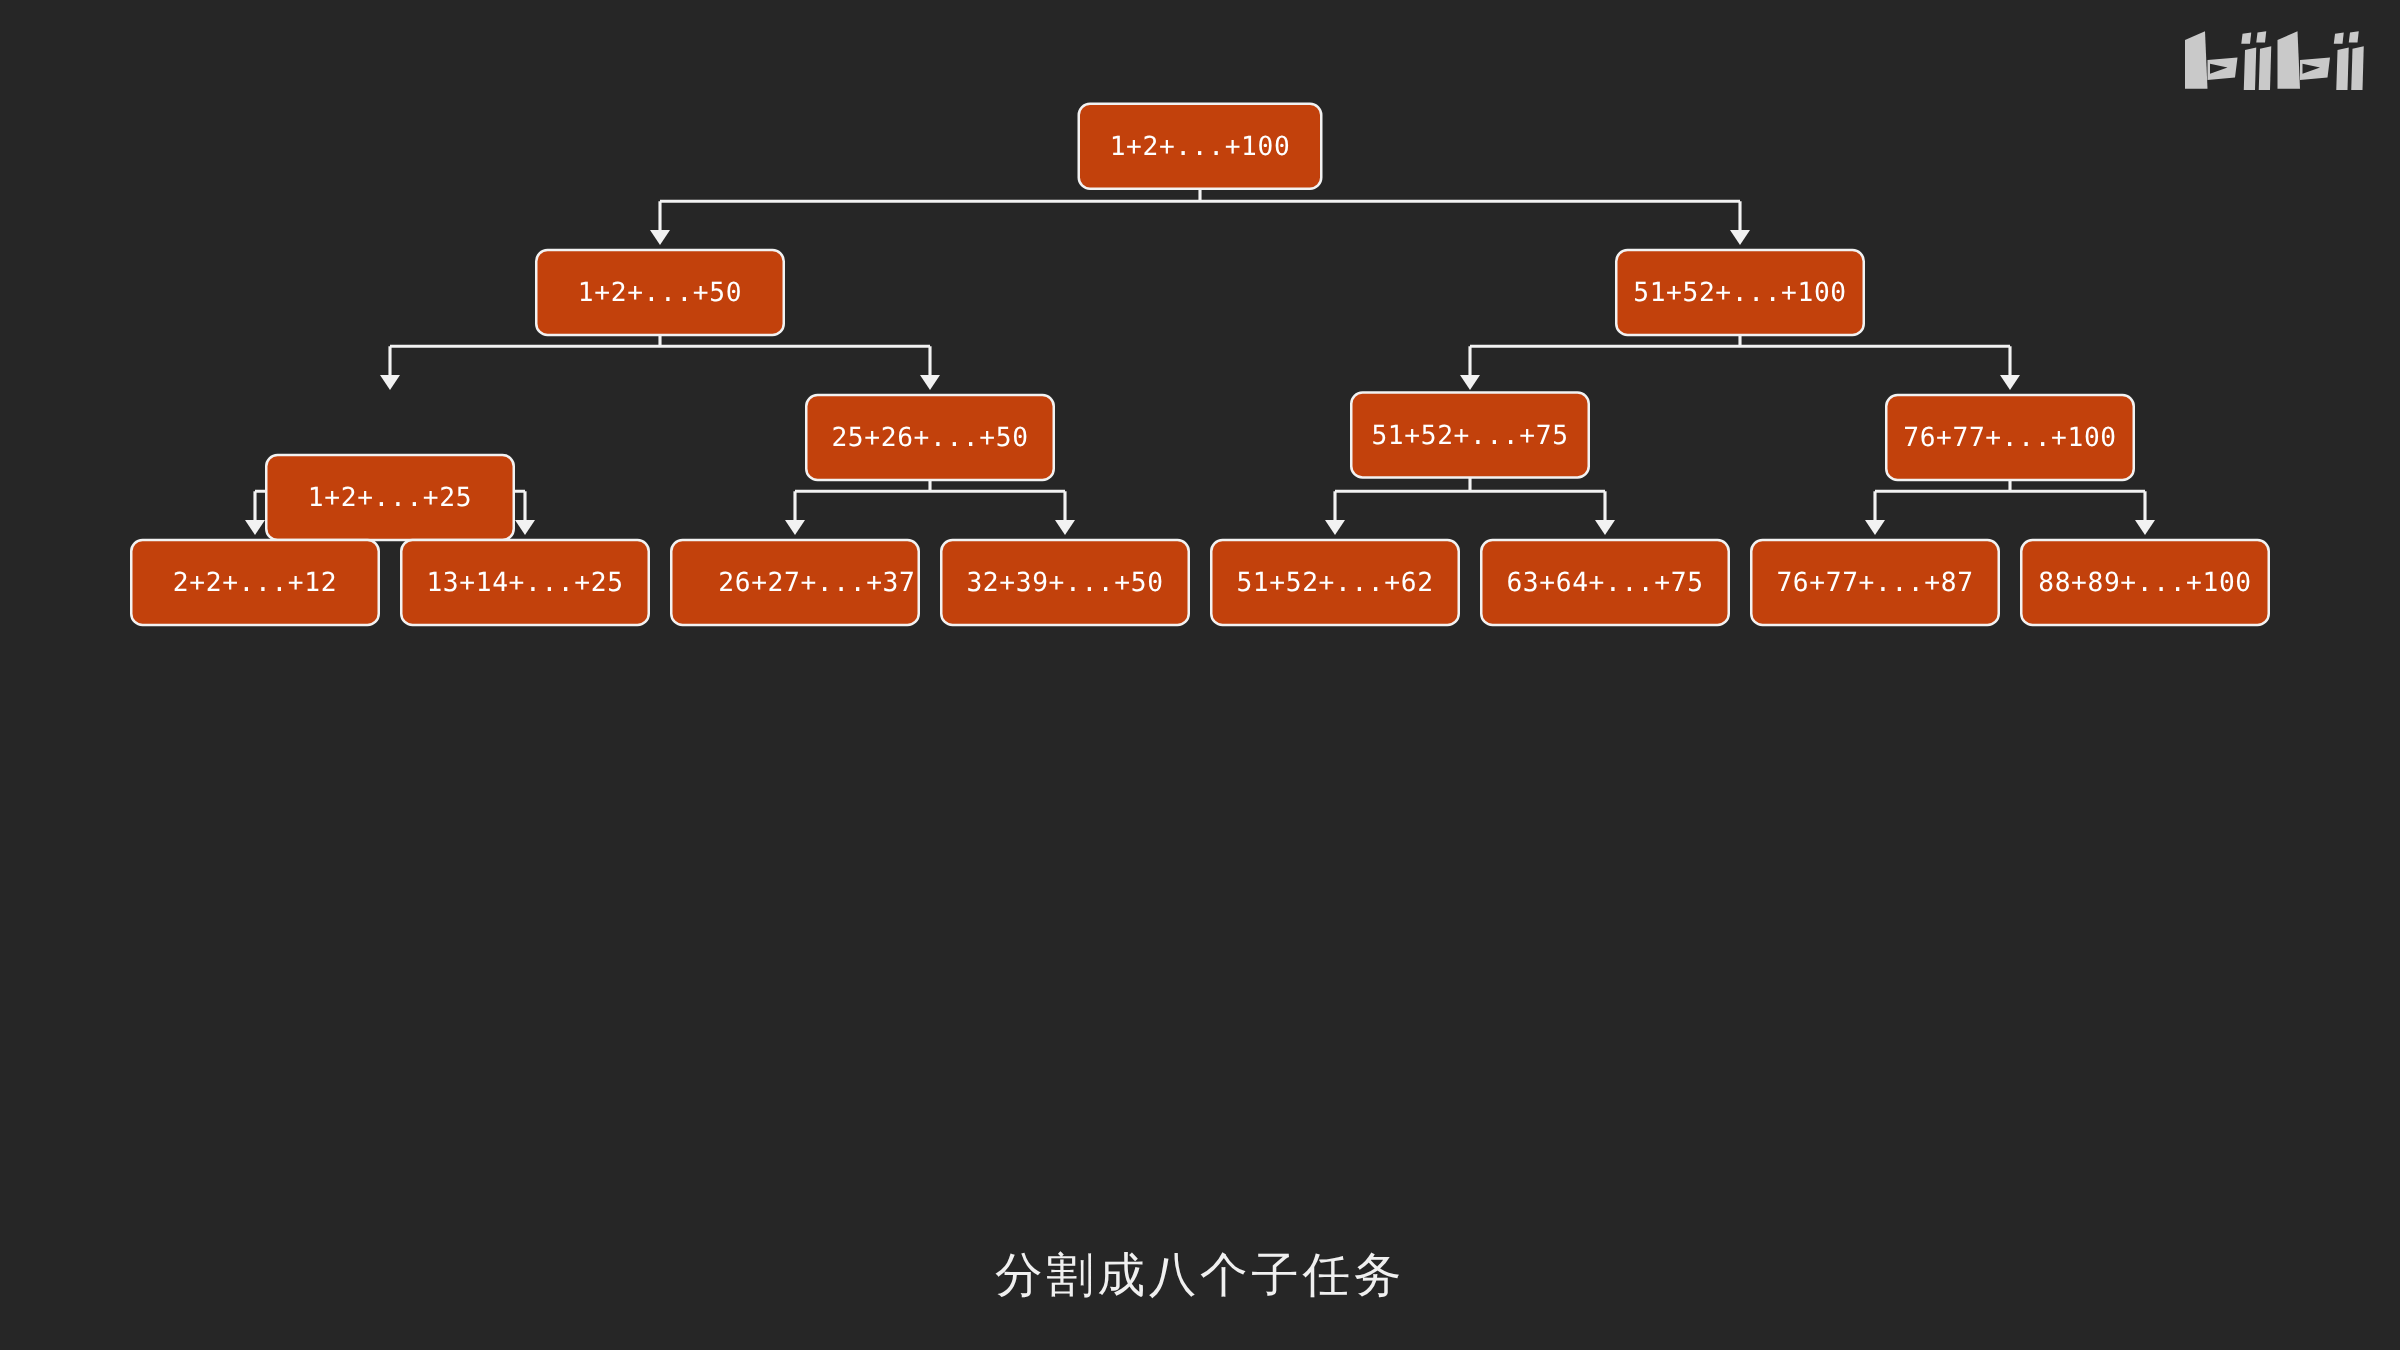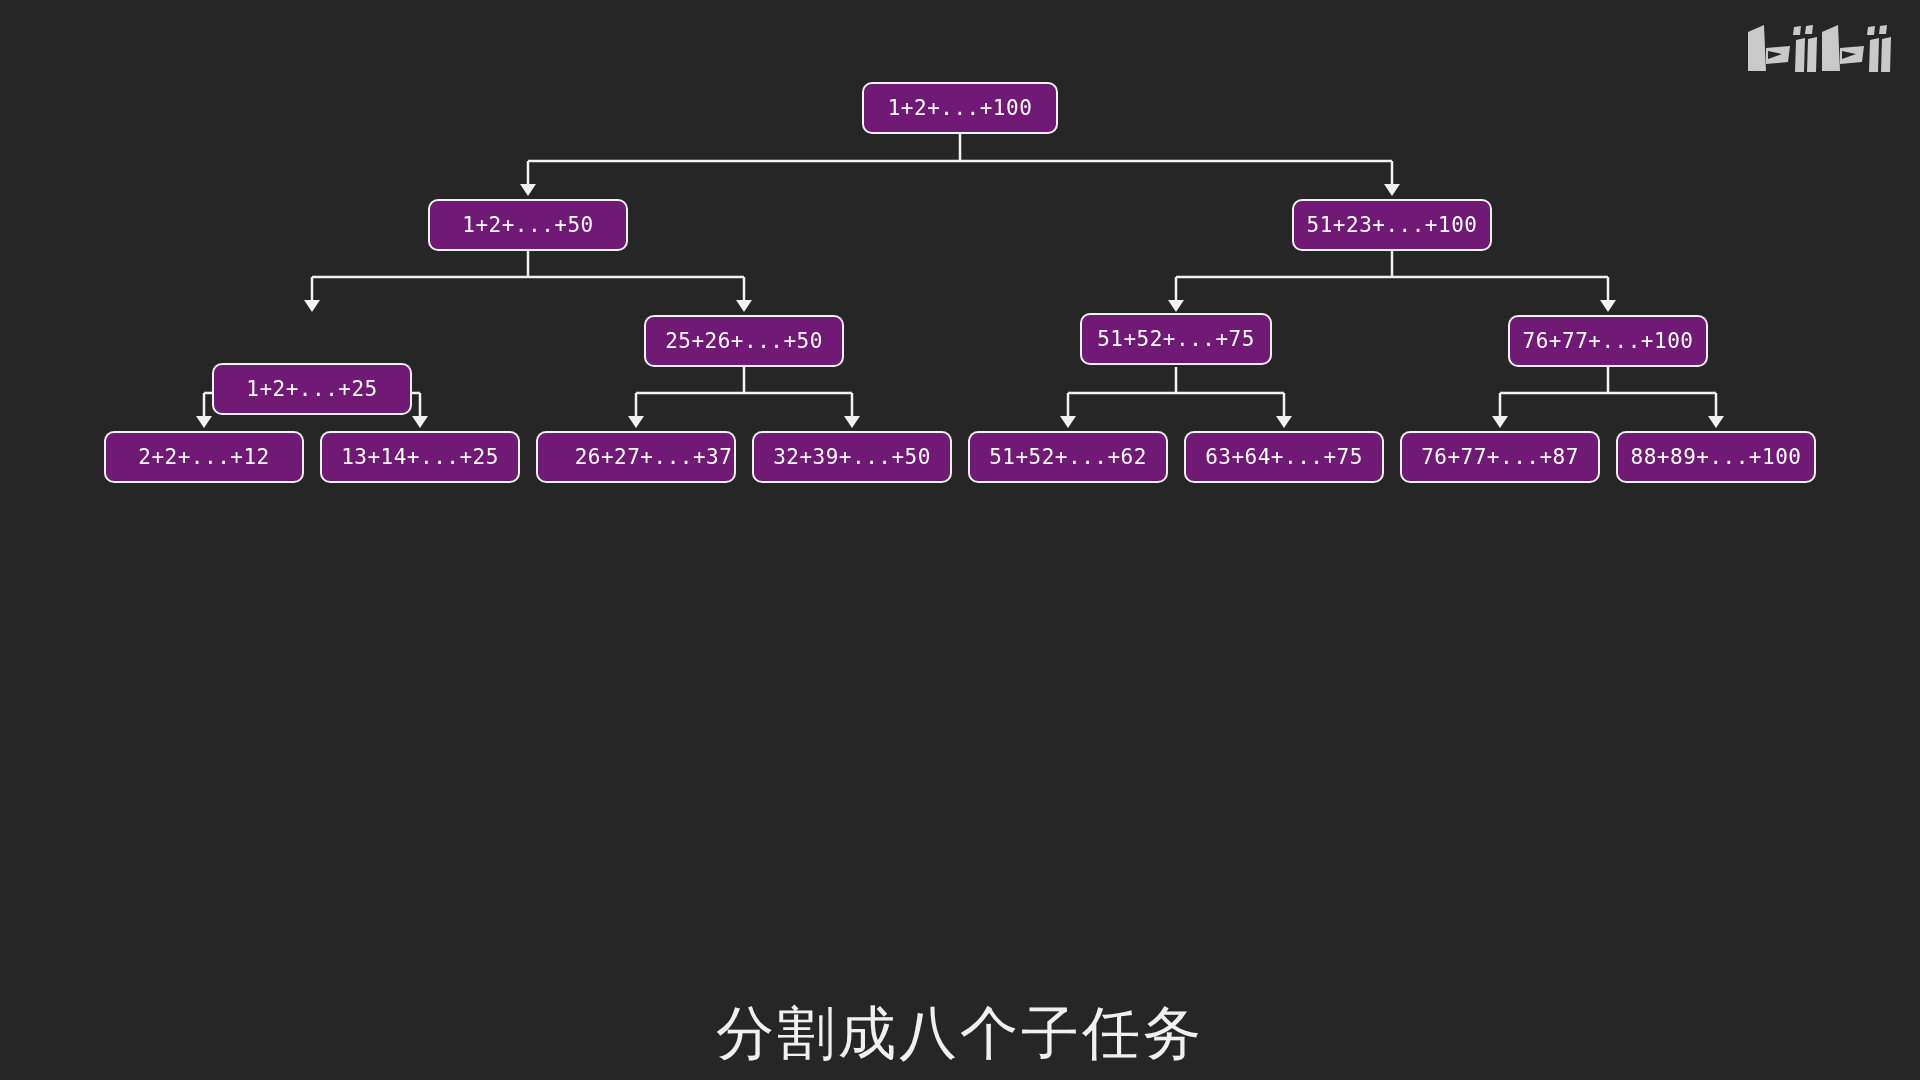--- a/index.html
+++ b/index.html
@@ -51,45 +51,45 @@
     left: 0;
     top: 0;
     width: 1920px;
     height: 1080px;
     pointer-events: none;
   }
 
   .node {
     position: absolute;
     box-sizing: border-box;
-    background: #701a75;
+    background: #c2410c;
     border: 2px solid #f2f2f2;
     border-radius: 10px;
     color: #ffffff;
     font-family: "DejaVu Sans Mono", "Liberation Mono", monospace;
     font-size: 21px;
     letter-spacing: 0.5px;
     display: flex;
     align-items: center;
     justify-content: center;
     white-space: nowrap;
-    height: 52px;
+    height: 70px;
   }
   .node.lvl0 { font-size: 21px; }
 
   
   #caption {
     position: absolute;
     left: 0;
     top: 995px;
     width: 1920px;
     text-align: center;
     color: #f0f0f0;
     font-family: "Liberation Sans", sans-serif;
-    font-size: 58px;
+    font-size: 38px;
     letter-spacing: 3px;
     white-space: nowrap;
   }
 </style>
 </head>
 <body style="background: rgb(38, 38, 38);">
 
 <div id="diagram">
   <svg id="edge-layer" viewBox="0 0 1920 1080" width="1920" height="1080" aria-hidden="true">
       <line x1="960" y1="134" x2="960" y2="161" stroke="#f2f2f2" stroke-width="2.5"></line>
@@ -131,21 +131,21 @@
       <line x1="1608" y1="367" x2="1608" y2="393" stroke="#f2f2f2" stroke-width="2.5"></line>
       <line x1="1500" y1="393" x2="1716" y2="393" stroke="#f2f2f2" stroke-width="2.5"></line>
       <line x1="1500" y1="393" x2="1500" y2="418" stroke="#f2f2f2" stroke-width="2.5"></line>
       <polygon points="1492,416 1508,416 1500,428" fill="#f2f2f2"></polygon>
       <line x1="1716" y1="393" x2="1716" y2="418" stroke="#f2f2f2" stroke-width="2.5"></line>
       <polygon points="1708,416 1724,416 1716,428" fill="#f2f2f2"></polygon>
     </svg>
   <div id="node-layer">
       <div class="node lvl0" style="left: 862px; top: 82px; width: 196px;">1+2+...+100</div>
       <div class="node lvl1" style="left: 428px; top: 199px; width: 200px;">1+2+...+50</div>
-      <div class="node lvl1" style="left: 1292px; top: 199px; width: 200px;">51+23+...+100</div>
+      <div class="node lvl1" style="left: 1292px; top: 199px; width: 200px;">51+52+...+100</div>
       <div class="node lvl2" style="left: 212px; top: 315px; width: 200px; margin-top: 48px;">1+2+...+25</div>
       <div class="node lvl2" style="left: 644px; top: 315px; width: 200px;">25+26+...+50</div>
       <div class="node lvl2" style="left: 1080px; top: 297px; width: 192px; margin-top: 16px;">51+52+...+75</div>
       <div class="node lvl2" style="left: 1508px; top: 315px; width: 200px;">76+77+...+100</div>
       <div class="node lvl3" style="left: 104px; top: 431px; width: 200px;">2+2+...+12</div>
       <div class="node lvl3" style="left: 320px; top: 431px; width: 200px;">13+14+...+25</div>
       <div class="node lvl3" style="left: 536px; top: 431px; width: 200px; padding-left: 35px;">26+27+...+37</div>
       <div class="node lvl3" style="left: 752px; top: 431px; width: 200px;">32+39+...+50</div>
       <div class="node lvl3" style="left: 968px; top: 431px; width: 200px;">51+52+...+62</div>
       <div class="node lvl3" style="left: 1184px; top: 431px; width: 200px;">63+64+...+75</div>

